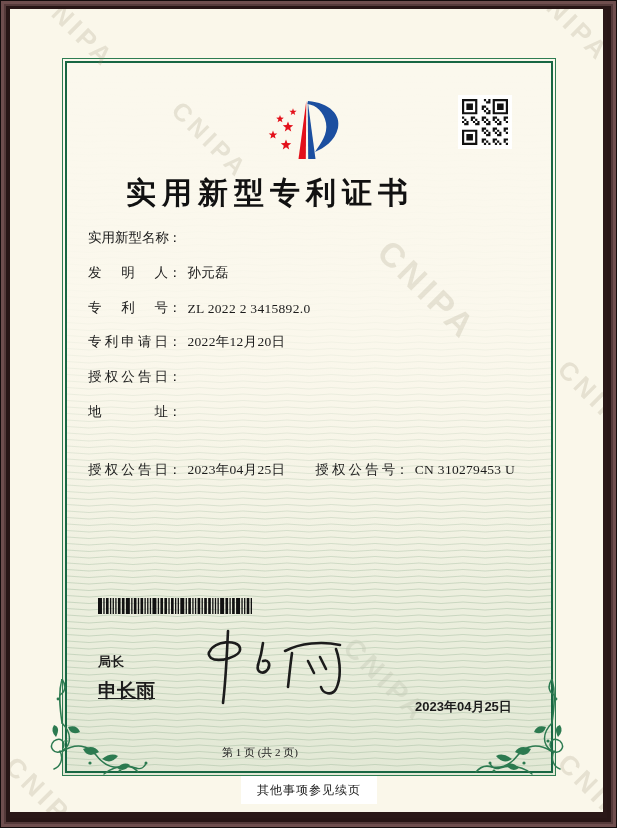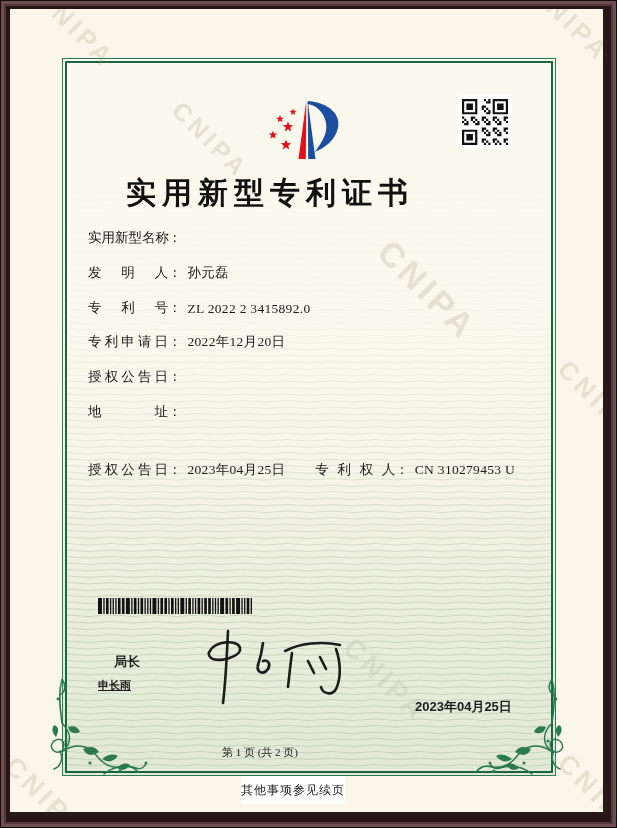--- a/index.html
+++ b/index.html
@@ -59,30 +59,30 @@
   .flabel{display:inline-block;width:80px;text-align:justify;text-align-last:justify;}
   .colon{margin-right:6px;}
   .fvalue{letter-spacing:0.3px;}
   .pair2{margin-left:30px;display:inline-flex;align-items:baseline;}
   .legal{position:absolute;left:80px;top:462px;width:438px;z-index:5;
     font-size:11.5px;font-weight:600;line-height:18px;color:#262626;letter-spacing:0.3px;}
   .legal p{margin:0;text-indent:2em;}
   .barcode{position:absolute;left:88px;top:589px;z-index:5;}
   .barcode rect{fill:#111;}
   .signer-role{position:absolute;left:88px;top:644px;z-index:5;
-    font-family:"Liberation Sans","DejaVu Sans",sans-serif;font-size:13px;font-weight:700;color:#1c1c1c;margin-left:16px;}
+    font-family:"Liberation Sans","DejaVu Sans",sans-serif;font-size:13px;font-weight:700;color:#1c1c1c;}
   .signer-name{position:absolute;left:88px;top:669px;z-index:5;
-    font-family:"Liberation Sans","DejaVu Sans",sans-serif;font-size:11px;font-weight:700;color:#1c1c1c;text-decoration:underline;}
+    font-family:"Liberation Sans","DejaVu Sans",sans-serif;font-size:19px;font-weight:700;color:#1c1c1c;text-decoration:underline;}
   .signature{position:absolute;left:178px;top:612px;z-index:5;}
   .signature path{stroke:#1c1c1c;stroke-width:2.6;fill:none;stroke-linecap:round;stroke-linejoin:round;}
   .issue-date{position:absolute;left:405px;top:689px;z-index:5;
     font-family:"Liberation Sans","DejaVu Sans",sans-serif;font-size:13px;font-weight:600;color:#1c1c1c;}
   .page-indicator{position:absolute;left:52px;top:736px;width:396px;z-index:5;text-align:center;
     font-size:11px;color:#222;}
-  .note-box{position:absolute;left:231px;top:767px;width:104px;height:28px;background:#ffffff;z-index:5;
+  .note-box{position:absolute;left:231px;top:767px;width:136px;height:28px;background:#ffffff;z-index:5;
     display:flex;align-items:center;justify-content:center;font-size:12px;letter-spacing:1px;color:#222;}
 </style>
 </head>
 <body>
 
 <div class="stage">
   <div class="frame-bevel"></div>
   <div class="page">
 
     <span class="wm wm1">CNIPA</span>
@@ -192,21 +192,21 @@
     </div>
     <div class="frow r5">
       <span class="flabel">地址</span>
         <span class="colon">：</span>
     </div>
     <div class="frow r6">
       <span class="flabel">授权公告日</span>
         <span class="colon">：</span>
         <span class="fvalue">2023年04月25日</span>
       <span class="pair2">
-        <span class="flabel">专利权人</span>
+        <span class="flabel">授权公告号</span>
           <span class="colon">：</span>
           <span class="fvalue">CN 310279453 U</span>
       </span>
     </div>
 
 
     <svg class="barcode" width="154" height="16" viewBox="0 0 116 16" preserveAspectRatio="none">
       <g id="barcode-bars">
           <rect x="0" y="0" width="3" height="16"></rect>
           <rect x="4" y="0" width="1" height="16"></rect>

